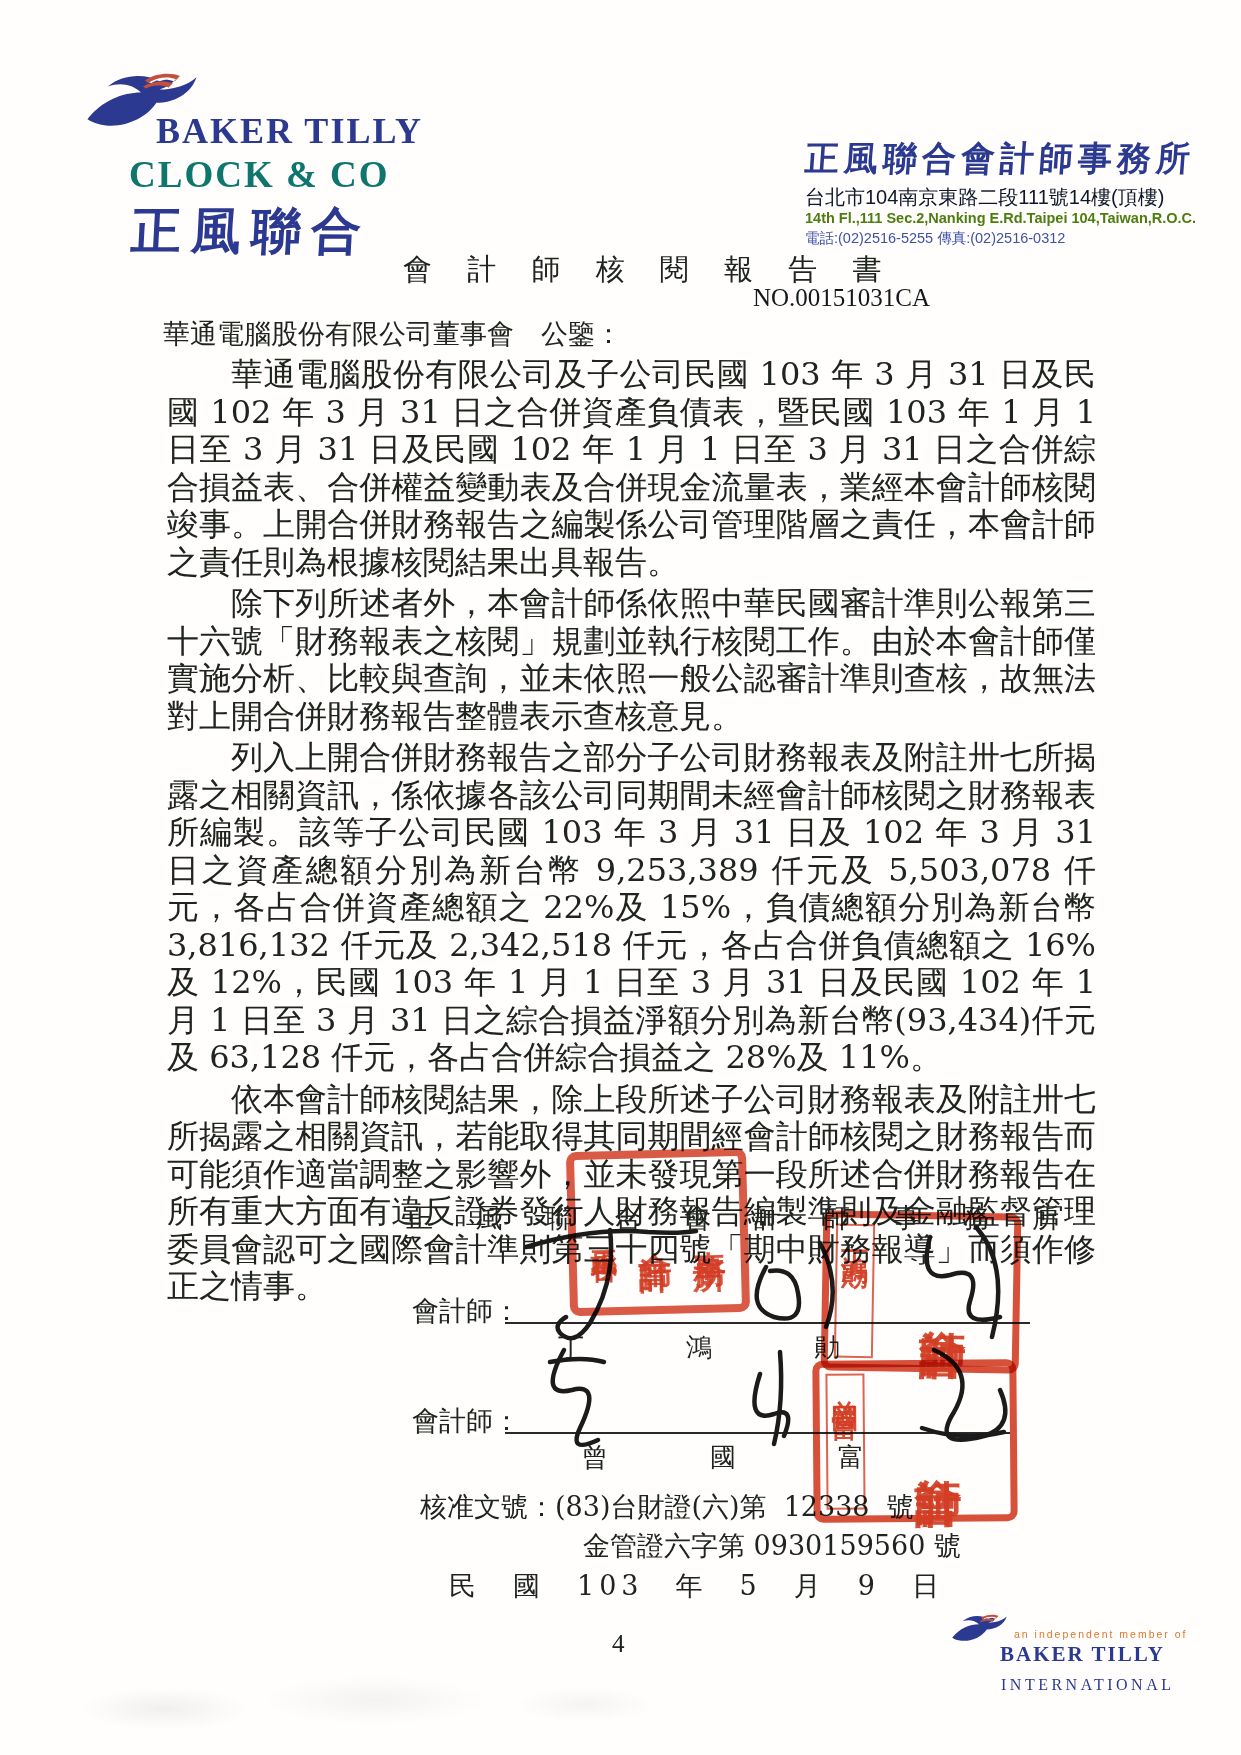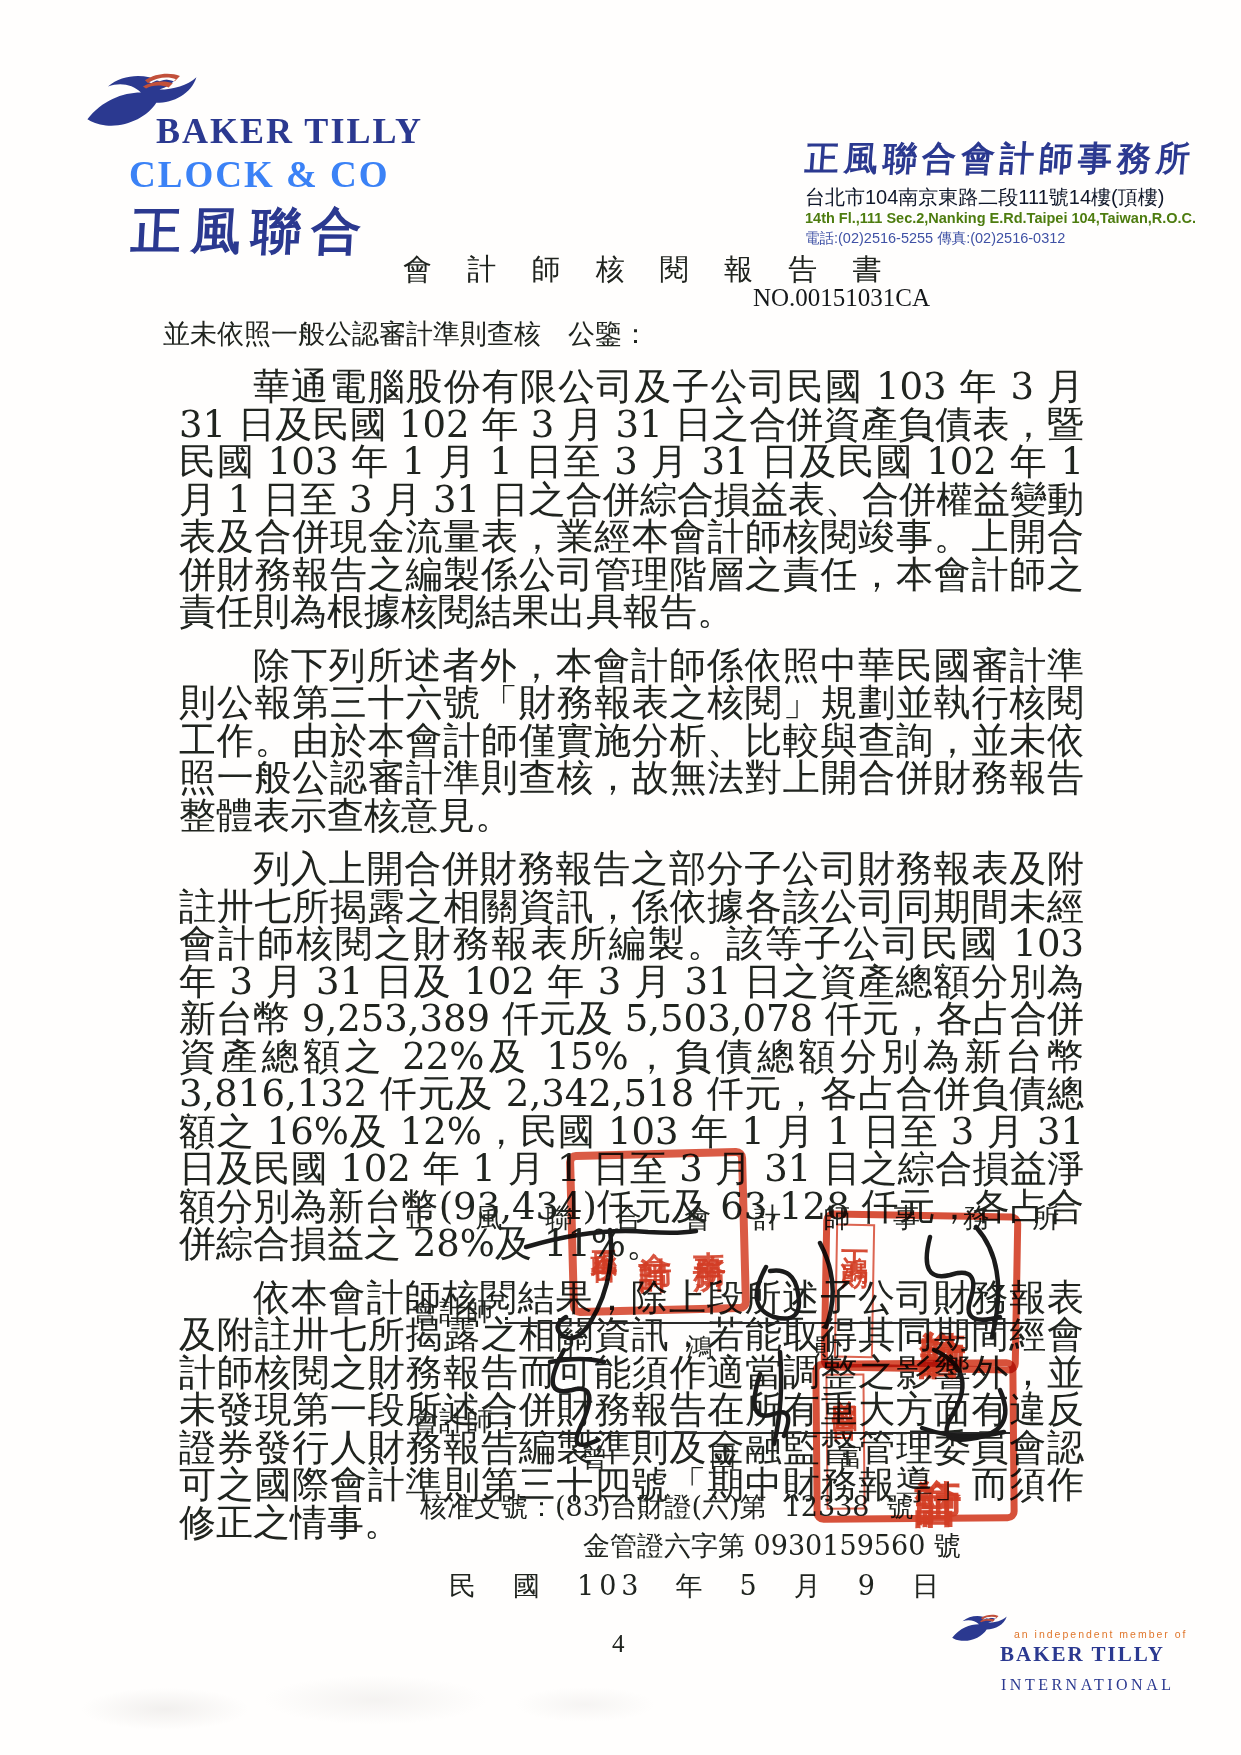--- a/index.html
+++ b/index.html
@@ -10,21 +10,21 @@
     background:#fffefd;
     overflow:hidden;
     font-family:"DejaVu Serif","Liberation Serif",serif;
     color:#20241f;
   }
   
   .bird-lg{position:absolute;left:82px;top:72px;width:126px;height:72px;}
   .bl-line1{position:absolute;left:156px;top:110px;font-family:"Liberation Serif",serif;
     font-weight:bold;font-size:36px;letter-spacing:2px;color:#2b3990;}
   .bl-line2{position:absolute;left:129px;top:153px;font-family:"Liberation Serif",serif;
-    font-weight:bold;font-size:37px;letter-spacing:2px;color:#3b82f6;}
+    font-weight:bold;font-size:37px;letter-spacing:2px;color:#0f766e;}
   .bl-cn{position:absolute;left:131px;top:198px;font-size:50px;font-weight:bold;
     color:#2b3990;letter-spacing:10px;transform:skewX(-3deg);}
   
   .br-en{position:absolute;left:805px;top:106px;font-family:"Liberation Serif",serif;
     font-weight:bold;font-size:25px;letter-spacing:.5px;color:#2b3990;white-space:nowrap;}
   .br-cn{position:absolute;left:805px;top:136px;font-size:34px;font-weight:bold;
     color:#2b3990;letter-spacing:5px;transform:skewX(-4deg);white-space:nowrap;}
   .br-addr-cn{position:absolute;left:805px;top:184px;font-family:"Liberation Sans",sans-serif;
     font-size:20px;color:#0f172a;white-space:nowrap;}
   .br-addr-en{position:absolute;left:805px;top:210px;font-family:"Liberation Sans",sans-serif;
@@ -32,21 +32,21 @@
   .br-phone{position:absolute;left:805px;top:229px;font-family:"Liberation Sans",sans-serif;
     font-size:14.5px;color:#3f51a5;white-space:nowrap;}
   
   .doc-title{position:absolute;left:403px;top:250px;font-size:29px;letter-spacing:13px;
     white-space:nowrap;color:#20241f;}
   .doc-no{position:absolute;left:753px;top:284px;font-family:"Liberation Serif",serif;
     font-size:25px;color:#15181a;white-space:nowrap;}
   
   .body-text{position:absolute;left:163px;top:316px;width:937px;}
   .salutation{font-size:27px;margin:0 0 2px 0;white-space:pre;}
-  .body-text p{font-size:37px;line-height:37.5px;margin:16px;text-indent:2em;
+  .body-text p{font-size:32px;line-height:37.5px;margin:4px;text-indent:2em;
     text-align:justify;text-justify:inter-ideograph;}
   
   .firm-line{position:absolute;left:406px;top:1200px;font-size:27px;letter-spacing:17px;white-space:nowrap;}
   .acct-label1{position:absolute;left:412px;top:1293px;font-size:27px;white-space:nowrap;}
   .sig-line1{position:absolute;left:505px;top:1322px;width:525px;border-bottom:2px solid #2a2a2a;}
   .acct-name1{position:absolute;left:558px;top:1330px;font-size:26px;letter-spacing:6px;white-space:pre;}
   .acct-label2{position:absolute;left:412px;top:1403px;font-size:27px;white-space:nowrap;}
   .sig-line2{position:absolute;left:505px;top:1432px;width:505px;border-bottom:2px solid #2a2a2a;}
   .acct-name2{position:absolute;left:582px;top:1440px;font-size:26px;letter-spacing:6px;white-space:pre;}
   .approval1{position:absolute;left:420px;top:1489px;font-size:27px;white-space:pre;}
@@ -105,21 +105,21 @@
 
   <div class="br-cn">正風聯合會計師事務所</div>
   <div class="br-addr-cn">台北市104南京東路二段111號14樓(頂樓)</div>
   <div class="br-addr-en">14th Fl.,111 Sec.2,Nanking E.Rd.Taipei 104,Taiwan,R.O.C.</div>
   <div class="br-phone">電話:(02)2516-5255 傳真:(02)2516-0312</div>
 
   <div class="doc-title">會 計 師 核 閱 報 告 書</div>
   <div class="doc-no">NO.00151031CA</div>
 
   <div class="body-text">
-    <div class="salutation">並未依照一般公認審計準則查核　公鑒：</div>
+    <div class="salutation">華通電腦股份有限公司董事會　公鑒：</div>
     <p>華通電腦股份有限公司及子公司民國 103 年 3 月 31 日及民國 102 年 3 月 31 日之合併資產負債表，暨民國 103 年 1 月 1 日至 3 月 31 日及民國 102 年 1 月 1 日至 3 月 31 日之合併綜合損益表、合併權益變動表及合併現金流量表，業經本會計師核閱竣事。上開合併財務報告之編製係公司管理階層之責任，本會計師之責任則為根據核閱結果出具報告。</p>
     <p>除下列所述者外，本會計師係依照中華民國審計準則公報第三十六號「財務報表之核閱」規劃並執行核閱工作。由於本會計師僅實施分析、比較與查詢，並未依照一般公認審計準則查核，故無法對上開合併財務報告整體表示查核意見。</p>
     <p>列入上開合併財務報告之部分子公司財務報表及附註卅七所揭露之相關資訊，係依據各該公司同期間未經會計師核閱之財務報表所編製。該等子公司民國 103 年 3 月 31 日及 102 年 3 月 31 日之資產總額分別為新台幣 9,253,389 仟元及 5,503,078 仟元，各占合併資產總額之 22%及 15%，負債總額分別為新台幣 3,816,132 仟元及 2,342,518 仟元，各占合併負債總額之 16%及 12%，民國 103 年 1 月 1 日至 3 月 31 日及民國 102 年 1 月 1 日至 3 月 31 日之綜合損益淨額分別為新台幣(93,434)仟元及 63,128 仟元，各占合併綜合損益之 28%及 11%。</p>
     <p>依本會計師核閱結果，除上段所述子公司財務報表及附註卅七所揭露之相關資訊，若能取得其同期間經會計師核閱之財務報告而可能須作適當調整之影響外，並未發現第一段所述合併財務報告在所有重大方面有違反證券發行人財務報告編製準則及金融監督管理委員會認可之國際會計準則第三十四號「期中財務報導」而須作修正之情事。</p>
   </div>
 
   <div class="firm-line">正 風 聯 合 會 計 師 事 務 所</div>
 
   <div class="acct-label1">會計師：</div>
   <div class="sig-line1"></div>

